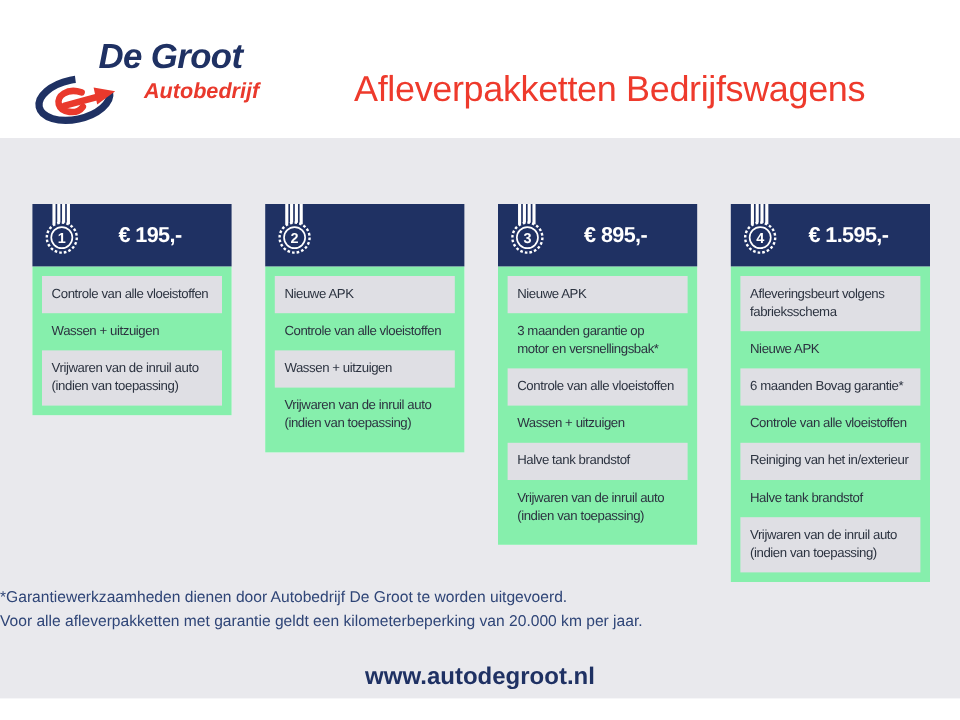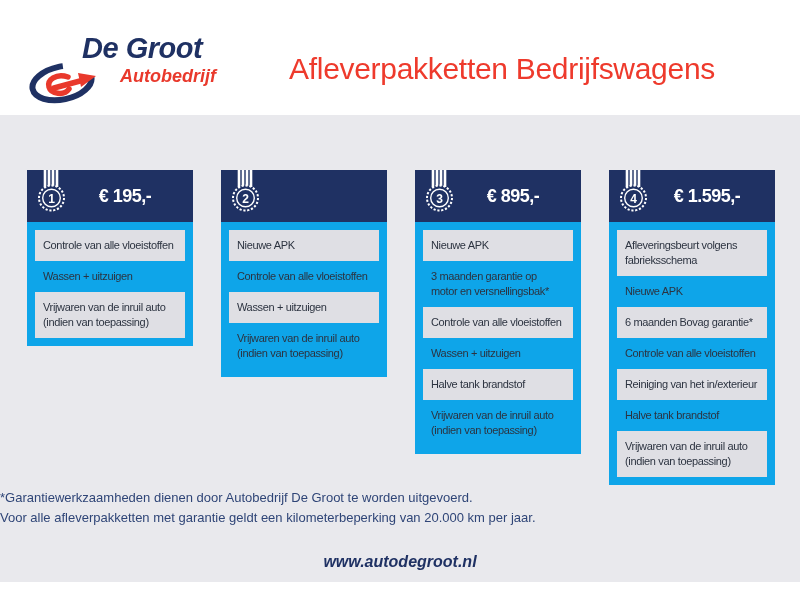--- a/index.html
+++ b/index.html
@@ -9,40 +9,40 @@
   .grayband{position:absolute;left:0;top:115px;width:800px;height:467px;background:#e9e9ed;}
 
   
   .logo{position:absolute;left:28px;top:36px;width:160px;height:72px;}
   .logo svg{position:absolute;left:0;top:20px;}
   .logo-name{position:absolute;left:30px;top:-4px;font-size:29px;font-weight:bold;font-style:italic;
              color:#1f3163;letter-spacing:-0.5px;white-space:nowrap;margin-left:24px;}
   .logo-sub{position:absolute;left:92px;top:30px;font-size:18px;font-weight:bold;font-style:italic;
             color:#e9392c;white-space:nowrap;}
 
-  .title{position:absolute;left:210px;top:50px;width:580px;margin:2px;text-align:center;
+  .title{position:absolute;left:210px;top:50px;width:580px;margin:8px;text-align:center;
          font-size:30px;font-weight:400;color:#ee3a2c;letter-spacing:-0.3px;}
 
   
   .cards{position:absolute;left:27px;top:170px;display:flex;gap:28px;align-items:flex-start;}
   .card{width:166px;background:#ffffff;}
   .card-head{position:relative;height:52px;background:#1f3163;display:flex;align-items:center;
              justify-content:center;padding-left:30px;box-sizing:border-box;}
   .medal{position:absolute;left:8px;top:0;}
   .price{color:#ffffff;font-size:18px;font-weight:bold;white-space:nowrap;letter-spacing:-0.5px;}
-  .items{list-style:none;margin:0;padding:8px;background:#0ea5e9;}
+  .items{list-style:none;margin:0;padding:8px;background:#86efac;}
   .item{padding:8px;font-size:11px;line-height:15px;letter-spacing:-0.35px;color:#2c3340;}
   .item:nth-child(odd){background:#dfdfe4;}
 
   
   .notes{position:absolute;left:0;top:488px;width:800px;color:#2f4577;
          font-size:13px;line-height:20px;}
   .notes p{margin:0;}
   .website{position:absolute;left:0;top:553px;width:800px;text-align:center;color:#1f3163;
-           font-size:16px;font-weight:bold;font-style:italic;}
+           font-size:20px;font-weight:bold;}
 </style>
 </head>
 <body>
 
 <div class="page">
   <div class="topband"></div>
   <div class="grayband"></div>
 
   <div class="logo">
     <svg width="72" height="52" viewBox="0 0 72 52">

